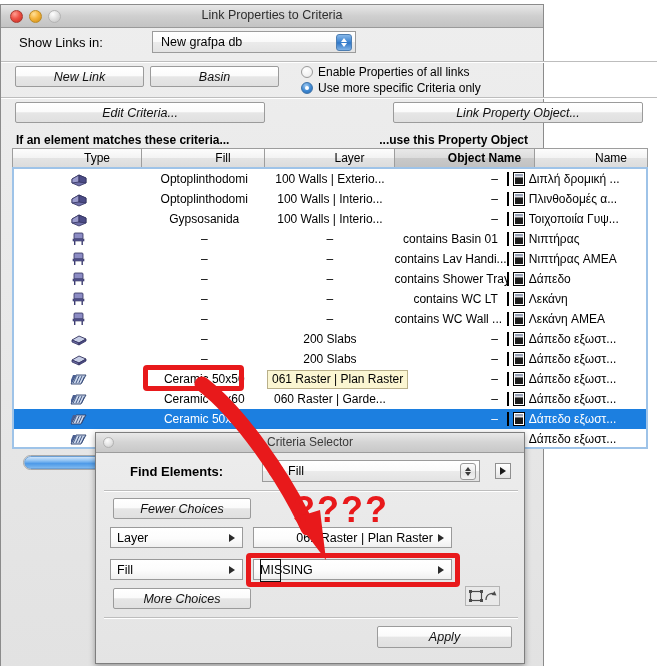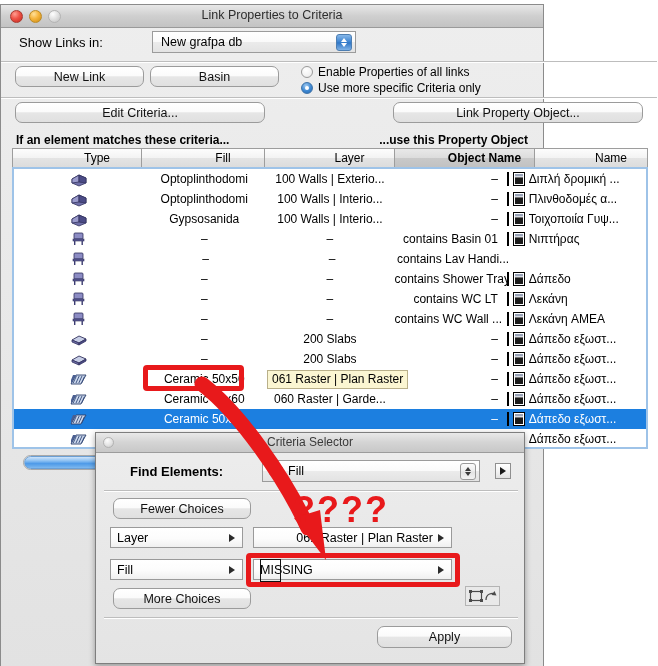--- a/index.html
+++ b/index.html
@@ -51,28 +51,29 @@
   .traffic.min   { left: 28px; background: radial-gradient(circle at 35% 28%, #ffe09a 0%, #f6b43c 45%, #c88a12 100%); border:1px solid #bb8a27;}
   .traffic.zoom  { left: 47px; background: radial-gradient(circle at 35% 28%, #fefefe 0%, #dcdcdc 55%, #bdbdbd 100%); border:1px solid #b4b4b4;}
 
   
   .aqua-btn {
     display: inline-flex;
     align-items: center;
     justify-content: center;
     height: 21px;
     border: 1px solid #9b9b9b;
-    border-radius: 7px;
+    border-radius: 2px;
     background: linear-gradient(180deg,#ffffff 0%,#fbfbfb 45%,#e6e6e6 52%,#e0e0e0 100%);
     box-shadow: 0 1px 0 rgba(255,255,255,.85) inset;
     font-size: 12.5px;
     color: #111;
     box-sizing: border-box;
     cursor: default;
     white-space: nowrap;
+    font-style: italic;
   }
 
   
   .popup {
     position: relative;
     height: 22px;
     border: 1px solid #9b9b9b;
     border-radius: 0;
     background: linear-gradient(180deg,#ffffff 0%,#fafafa 48%,#ebebeb 52%,#e3e3e3 100%);
     box-sizing: border-box;
@@ -458,20 +459,28 @@
             <svg class="ico" viewBox="0 0 18 16">
               <rect x="4" y="2" width="9" height="6" rx="1" fill="#8c8cc4" stroke="#2f2f5c" stroke-width="0.8"></rect>
               <rect x="3" y="8" width="11" height="2" fill="#5a5a96" stroke="#2f2f5c" stroke-width="0.6"></rect>
               <rect x="4" y="10" width="1.4" height="4" fill="#3c3c70"></rect>
               <rect x="11.5" y="10" width="1.4" height="4" fill="#3c3c70"></rect>
             </svg>
           </div>
           <div class="cell c-fill">–</div>
           <div class="cell c-layer">–</div>
           <div class="cell c-name">contains Lav Handi...</div>
+          <div class="cell c-obj">
+            <svg class="objicon" viewBox="0 0 12 14">
+              <rect x="0.5" y="0.5" width="11" height="13" fill="#ffffff" stroke="#000" stroke-width="1"></rect>
+              <rect x="2" y="2" width="8" height="2.4" fill="#9aa4b8"></rect>
+              <rect x="2" y="5.4" width="8" height="6.6" fill="#1a1a1a"></rect>
+            </svg>
+            <span class="objlabel">Νιπτήρας AMEA</span>
+          </div>
         </div>
         <div class="row">
           <div class="cell c-type">
             <svg class="ico" viewBox="0 0 18 16">
               <rect x="4" y="2" width="9" height="6" rx="1" fill="#8c8cc4" stroke="#2f2f5c" stroke-width="0.8"></rect>
               <rect x="3" y="8" width="11" height="2" fill="#5a5a96" stroke="#2f2f5c" stroke-width="0.6"></rect>
               <rect x="4" y="10" width="1.4" height="4" fill="#3c3c70"></rect>
               <rect x="11.5" y="10" width="1.4" height="4" fill="#3c3c70"></rect>
             </svg>
           </div>

